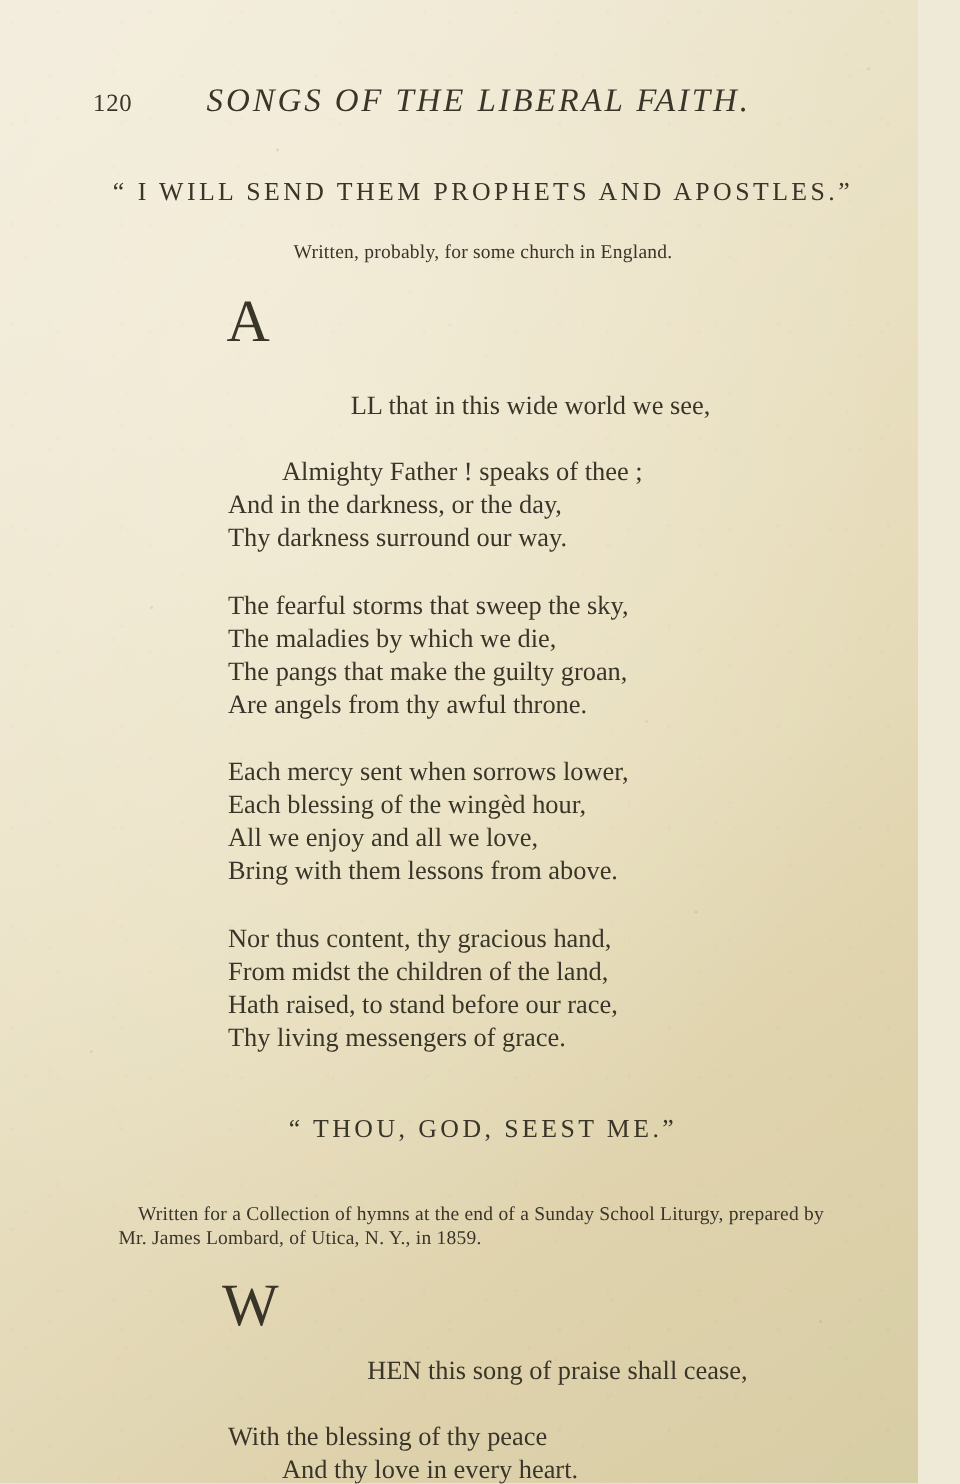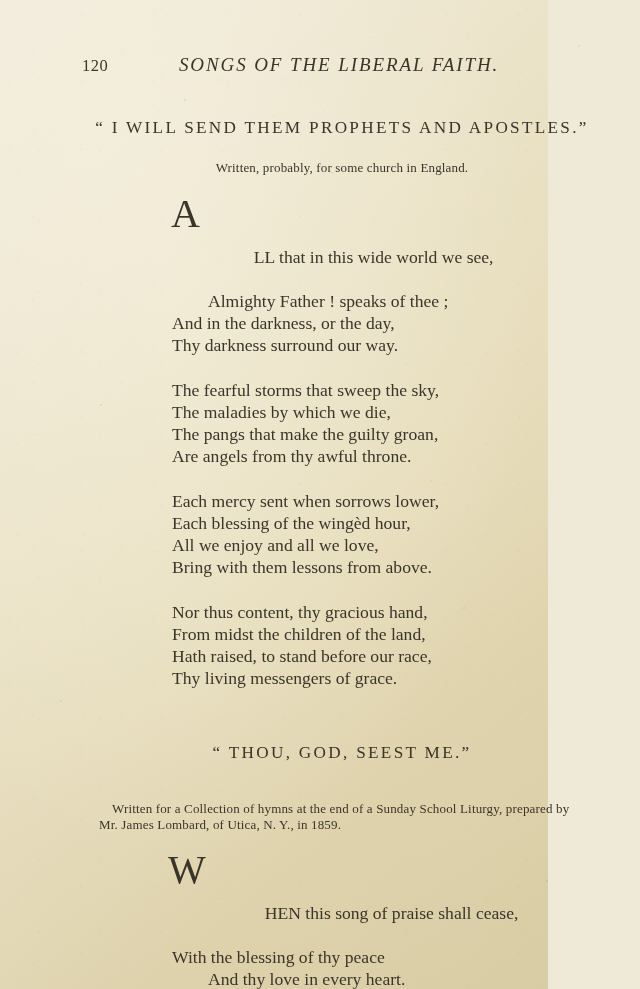--- a/index.html
+++ b/index.html
@@ -11,31 +11,30 @@
     height: 989px;
     overflow: hidden;
     background: #efe9d8;
     font-family: "Liberation Serif", "DejaVu Serif", serif;
     color: #3a3529;
   }
 
   
   #page {
     position: relative;
-    width: 528px;
+    width: 612px;
     height: 989px;
     background:
       linear-gradient(135deg,
         #f2ecdc 0%,
         #efe8d4 18%,
         #ebe3c8 38%,
         #e7ddbc 58%,
         #e2d6b0 76%,
         #ddd3ab 100%);
-    padding-left: 20px;
   }
   #grain {
     position: absolute;
     inset: 0;
     pointer-events: none;
     opacity: .30;
     background-image:
       radial-gradient(circle at 11% 23%, rgba(150,130,90,.16) 0 1px, transparent 1.4px),
       radial-gradient(circle at 37% 61%, rgba(150,130,90,.13) 0 1px, transparent 1.4px),
       radial-gradient(circle at 64% 12%, rgba(150,130,90,.14) 0 1px, transparent 1.4px),
@@ -82,21 +81,21 @@
   }
   .folio {
     font-size: 16.5px;
     letter-spacing: .5px;
     font-variant-numeric: oldstyle-nums;
   }
   .head-title {
     flex: 1;
     text-align: center;
     font-style: italic;
-    font-size: 19px;
+    font-size: 22px;
     letter-spacing: 1.9px;
     padding-right: 28px;
     white-space: nowrap;
   }
 
   
   .hymn {
     position: absolute;
     left: 2px;
     width: 640px;
@@ -145,21 +144,21 @@
   .dropcap {
     position: absolute;
     left: 149px;
     top: -8px;
     font-size: 40px;
     line-height: 40px;
     letter-spacing: 0;
   }
   .dropcap.wide { left: 146px; }
   .after-cap { display: inline-block; }
-  .after-cap.a { padding-left: 29px; }
+  .after-cap.a { padding-left: 29px; margin-top: 13px; }
   .after-cap.w { padding-left: 40px; }
 </style>
 </head>
 <body>
 
 <div id="page">
 
   <div id="grain"></div>
 
   <div class="speck" style="left:184px;top:99px;width:2px;height:2px;opacity:.30"></div>

